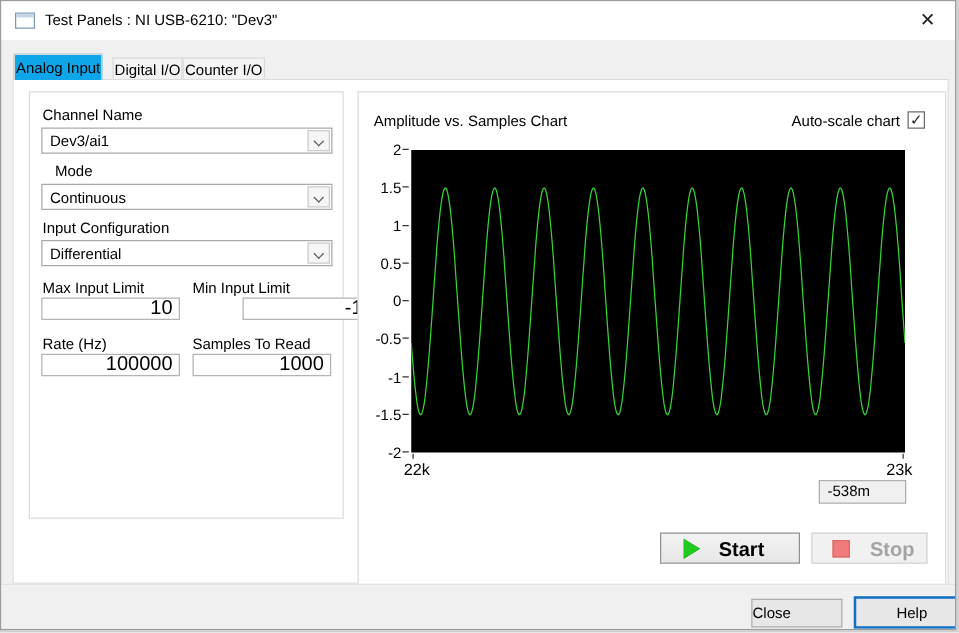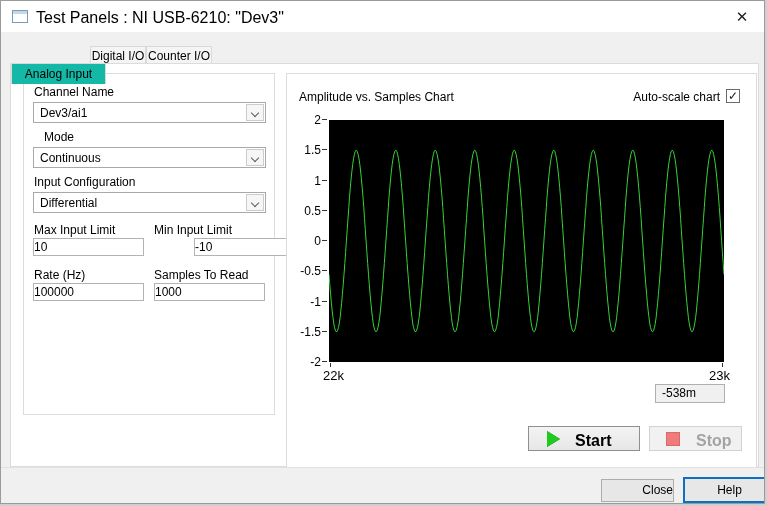--- a/index.html
+++ b/index.html
@@ -8,50 +8,50 @@
     position:relative; width:765px; height:504px;
     border:1px solid #9b9b9b; background:#f0f0f0;
     font-family:"Liberation Sans", sans-serif; font-size:12px; color:#000;
     overflow:hidden;
   }
   
   .titlebar { position:absolute; left:0; top:0; width:100%; height:31px; background:#ffffff; }
   .title-icon { position:absolute; left:11px; top:9px; width:16px; height:13px;
     border:1px solid #7b9ab8; background:#fff; }
   .title-icon::before { content:""; position:absolute; left:0; top:0; right:0; height:3px; background:#c6d6e7; }
-  .title-text { position:absolute; left:35px; top:8px; font-size:16px; white-space:nowrap; }
+  .title-text { position:absolute; left:35px; top:8px; font-size:12px; white-space:nowrap; }
   .close-x { position:absolute; right:11px; top:5px; width:22px; height:22px;
     font-size:15px; line-height:22px; text-align:center; color:#222; cursor:default; }
   
   .tab { position:absolute; border:1px solid #d9d9d9; border-bottom:none;
     text-align:center; white-space:nowrap; }
-  .tab-active { left:10px; top:42px; width:95px; height:21px; background:#14b8a6;
-    z-index:3; line-height:21px;margin-top:20px; }
+  .tab-active { left:10px; top:42px; width:71px; height:21px; background:#0ea5e9;
+    z-index:3; line-height:21px; }
   .tab-i1 { left:89px; top:45px; width:56px; height:18px; background:#f4f4f4; line-height:18px; }
   .tab-i2 { left:145px; top:45px; width:66px; height:28px; background:#f4f4f4; line-height:18px; }
   
   .page { position:absolute; left:9px; top:62px; width:749px; height:404px;
     background:#fff; border:1px solid #dcdcdc; }
   .groupbox { position:absolute; border:1px solid #dcdcdc; background:#fff;padding-left:32px; }
   .group-left  { left:12px; top:9px;  width:252px; height:342px; }
   .group-right { left:275px; top:9px; width:471px; height:428px; }
   .fld-label { position:absolute; white-space:nowrap; }
   
   .combo { position:absolute; height:21px; width:233px; left:9px;
     background:#fff; border:1px solid #a9a9a9; }
   .combo-value { position:absolute; left:6px; top:3px; white-space:nowrap; }
   .combo-btn { position:absolute; top:1px; right:1px; bottom:1px; width:18px;
     background:#f6f6f6; border:1px solid #ccc; }
   .chev { position:absolute; left:5px; top:5px; width:6px; height:6px;
     border-right:1px solid #5c5c5c; border-bottom:1px solid #5c5c5c;
     transform:rotate(45deg); }
   
   .num-input { position:absolute; height:18px; border:1px solid #b3b3b3;
-    background:#fff; font-family:"Liberation Sans",sans-serif; font-size:12px;
-    text-align:left; padding-right:5px; }
+    background:#fff; font-family:"Liberation Sans",sans-serif; font-size:16px;
+    text-align:right; padding-right:5px; }
   
   .chart-title { position:absolute; left:12px; top:16px; white-space:nowrap; }
   .autoscale-label { position:absolute; right:36px; top:16px; white-space:nowrap; }
   .checkbox { position:absolute; right:16px; top:15px; width:14px; height:14px;
     border:1px solid #6b6b6b; background:#fff; text-align:center;
     font-size:12px; line-height:13px; color:#1a1a1a; }
   .plot { position:absolute; left:42px; top:46px; width:395px; height:242px; background:#000; }
   .plot svg { display:block; }
   .y-axis { position:absolute; left:0; top:46px; width:41px; height:242px; }
   .ytick { position:absolute; right:0; height:0; width:100%; }
@@ -71,21 +71,21 @@
   .btn-run-label { position:absolute; left:46px; top:5px; font-weight:bold; font-size:16px; }
   .play-icon { position:absolute; left:18px; top:4px; width:0; height:0;
     border-left:13px solid #1ecb1e; border-top:8px solid transparent; border-bottom:8px solid transparent;
     filter:drop-shadow(0 0 0.5px #0a6a0a); }
   .stop-icon { position:absolute; left:16px; top:5px; width:14px; height:14px;
     background:#f07b7b; border:1px solid #d96a6a; }
   
   .footer { position:absolute; left:0; top:466px; width:100%; height:38px;
     background:#f0f0f0; border-top:1px solid #e2e2e2; }
   .btn-close { position:absolute; left:600px; top:11px; width:73px; height:23px;
-    background:#e7e7e7; border:1px solid #adadad; text-align:right; line-height:21px; }
+    background:#e7e7e7; border:1px solid #adadad; text-align:left; line-height:21px; }
   .btn-help { position:absolute; left:682px; top:9px; width:93px; height:26px;
     background:#e7e7e7; border:2px solid #0f6fc5; text-align:center; line-height:22px; }
 </style>
 </head>
 <body>
 
 <div class="window">
 
   <div class="titlebar">
     <span class="title-icon"></span>

